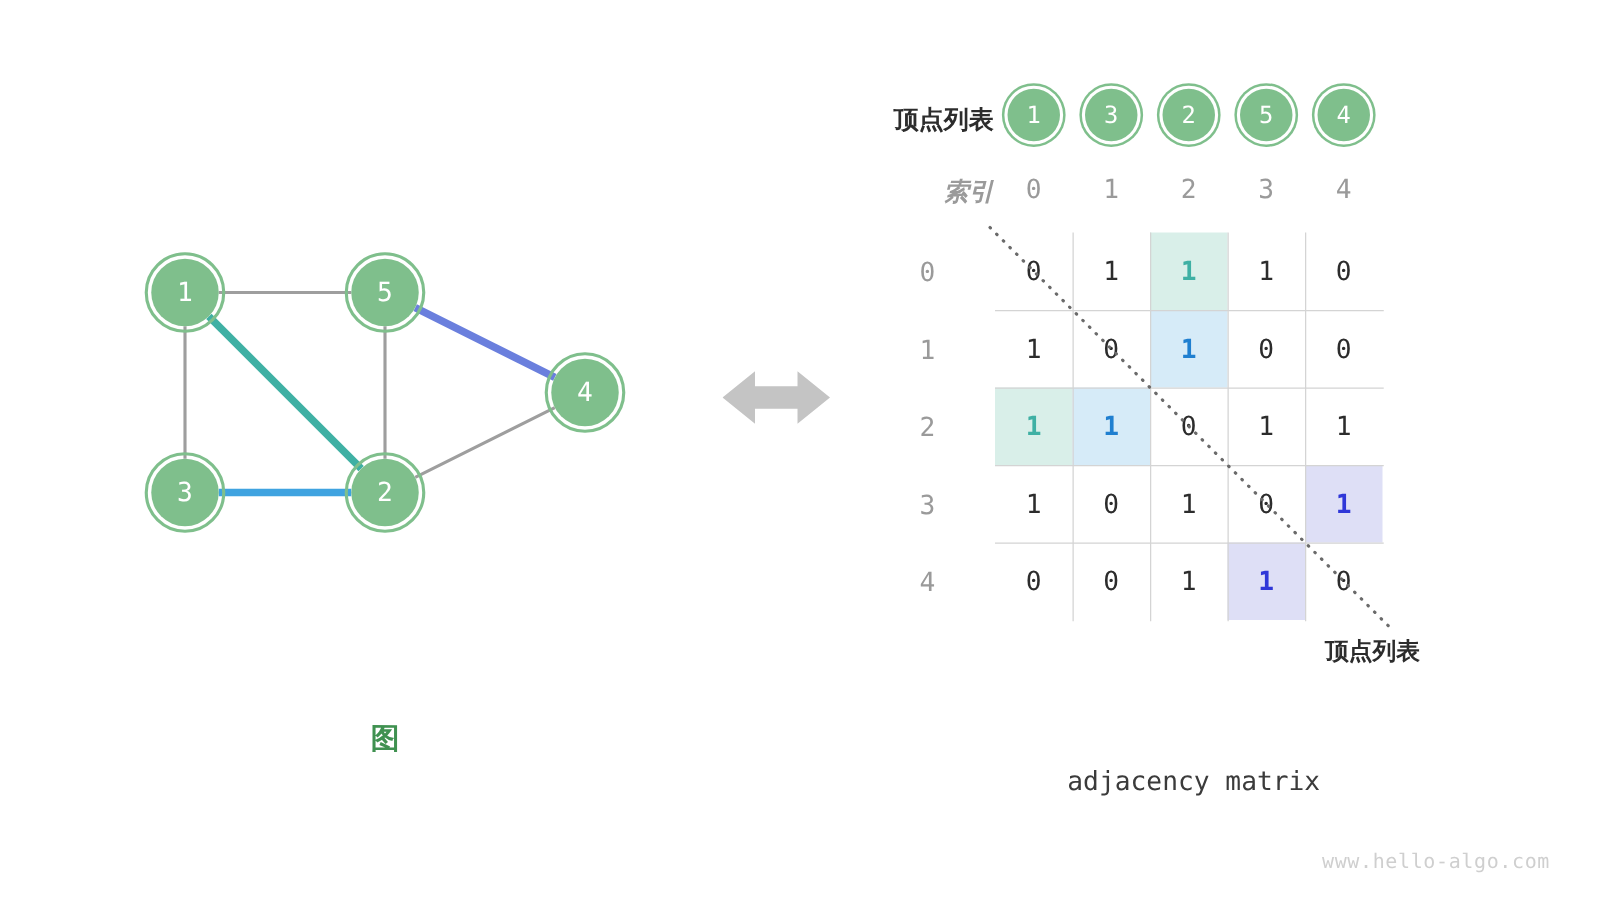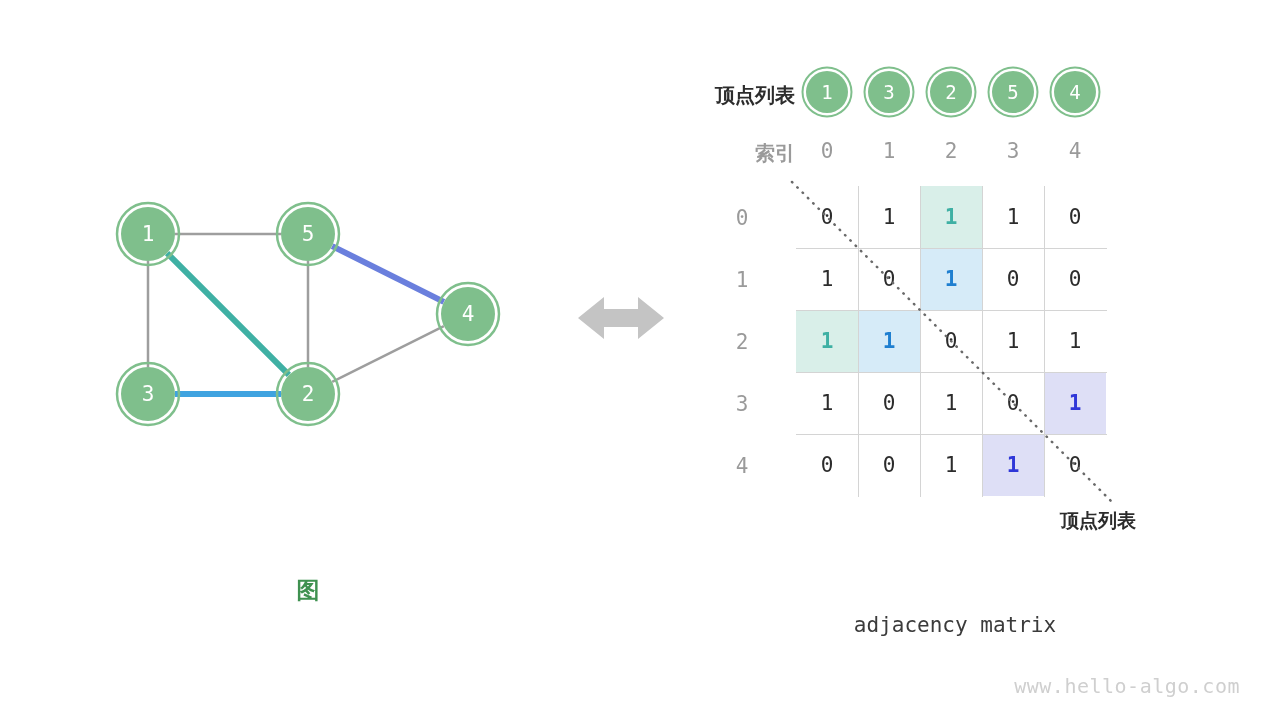--- a/index.html
+++ b/index.html
@@ -147,21 +147,21 @@
     font-size: 21px;
     font-family: "DejaVu Sans Mono", "Liberation Mono", monospace;
     white-space: nowrap;
   }
 
   #watermark {
     position: absolute;
     right: 40px;
     bottom: 22px;
     color: #cfcfcf;
-    font-size: 20px;
+    font-size: 16px;
     font-family: "DejaVu Sans Mono", "Liberation Mono", monospace;
     letter-spacing: 0.5px;
   }
 </style>
 </head>
 <body>
 
 <div id="graph-panel">
   <svg id="graph-svg" width="600" height="720">
     <g id="graph-edges">
@@ -207,21 +207,21 @@
 
   <div class="row-head-label" style="left:0px; top:82px; width:155px;">顶点列表</div>
   <div id="vertex-circles">
       <div class="vlist-circle" style="left: 166px; top: 71px;">1</div>
       <div class="vlist-circle" style="left: 228px; top: 71px;">3</div>
       <div class="vlist-circle" style="left: 290px; top: 71px;">2</div>
       <div class="vlist-circle" style="left: 352px; top: 71px;">5</div>
       <div class="vlist-circle" style="left: 414px; top: 71px;">4</div>
     </div>
 
-  <div class="index-head-label" style="left:0px; top:140px; width:155px;">索引</div>
+  <div class="index-head-label" style="left:0px; top:140px; width:155px;font-style:italic;">索引</div>
   <div id="col-indices">
       <div class="idx-col-label" style="left: 156px; top: 139px;">0</div>
       <div class="idx-col-label" style="left: 218px; top: 139px;">1</div>
       <div class="idx-col-label" style="left: 280px; top: 139px;">2</div>
       <div class="idx-col-label" style="left: 342px; top: 139px;">3</div>
       <div class="idx-col-label" style="left: 404px; top: 139px;">4</div>
     </div>
   <div id="row-indices">
       <div class="idx-row-label" style="left: 71px; top: 206px;">0</div>
       <div class="idx-row-label" style="left: 71px; top: 268px;">1</div>

